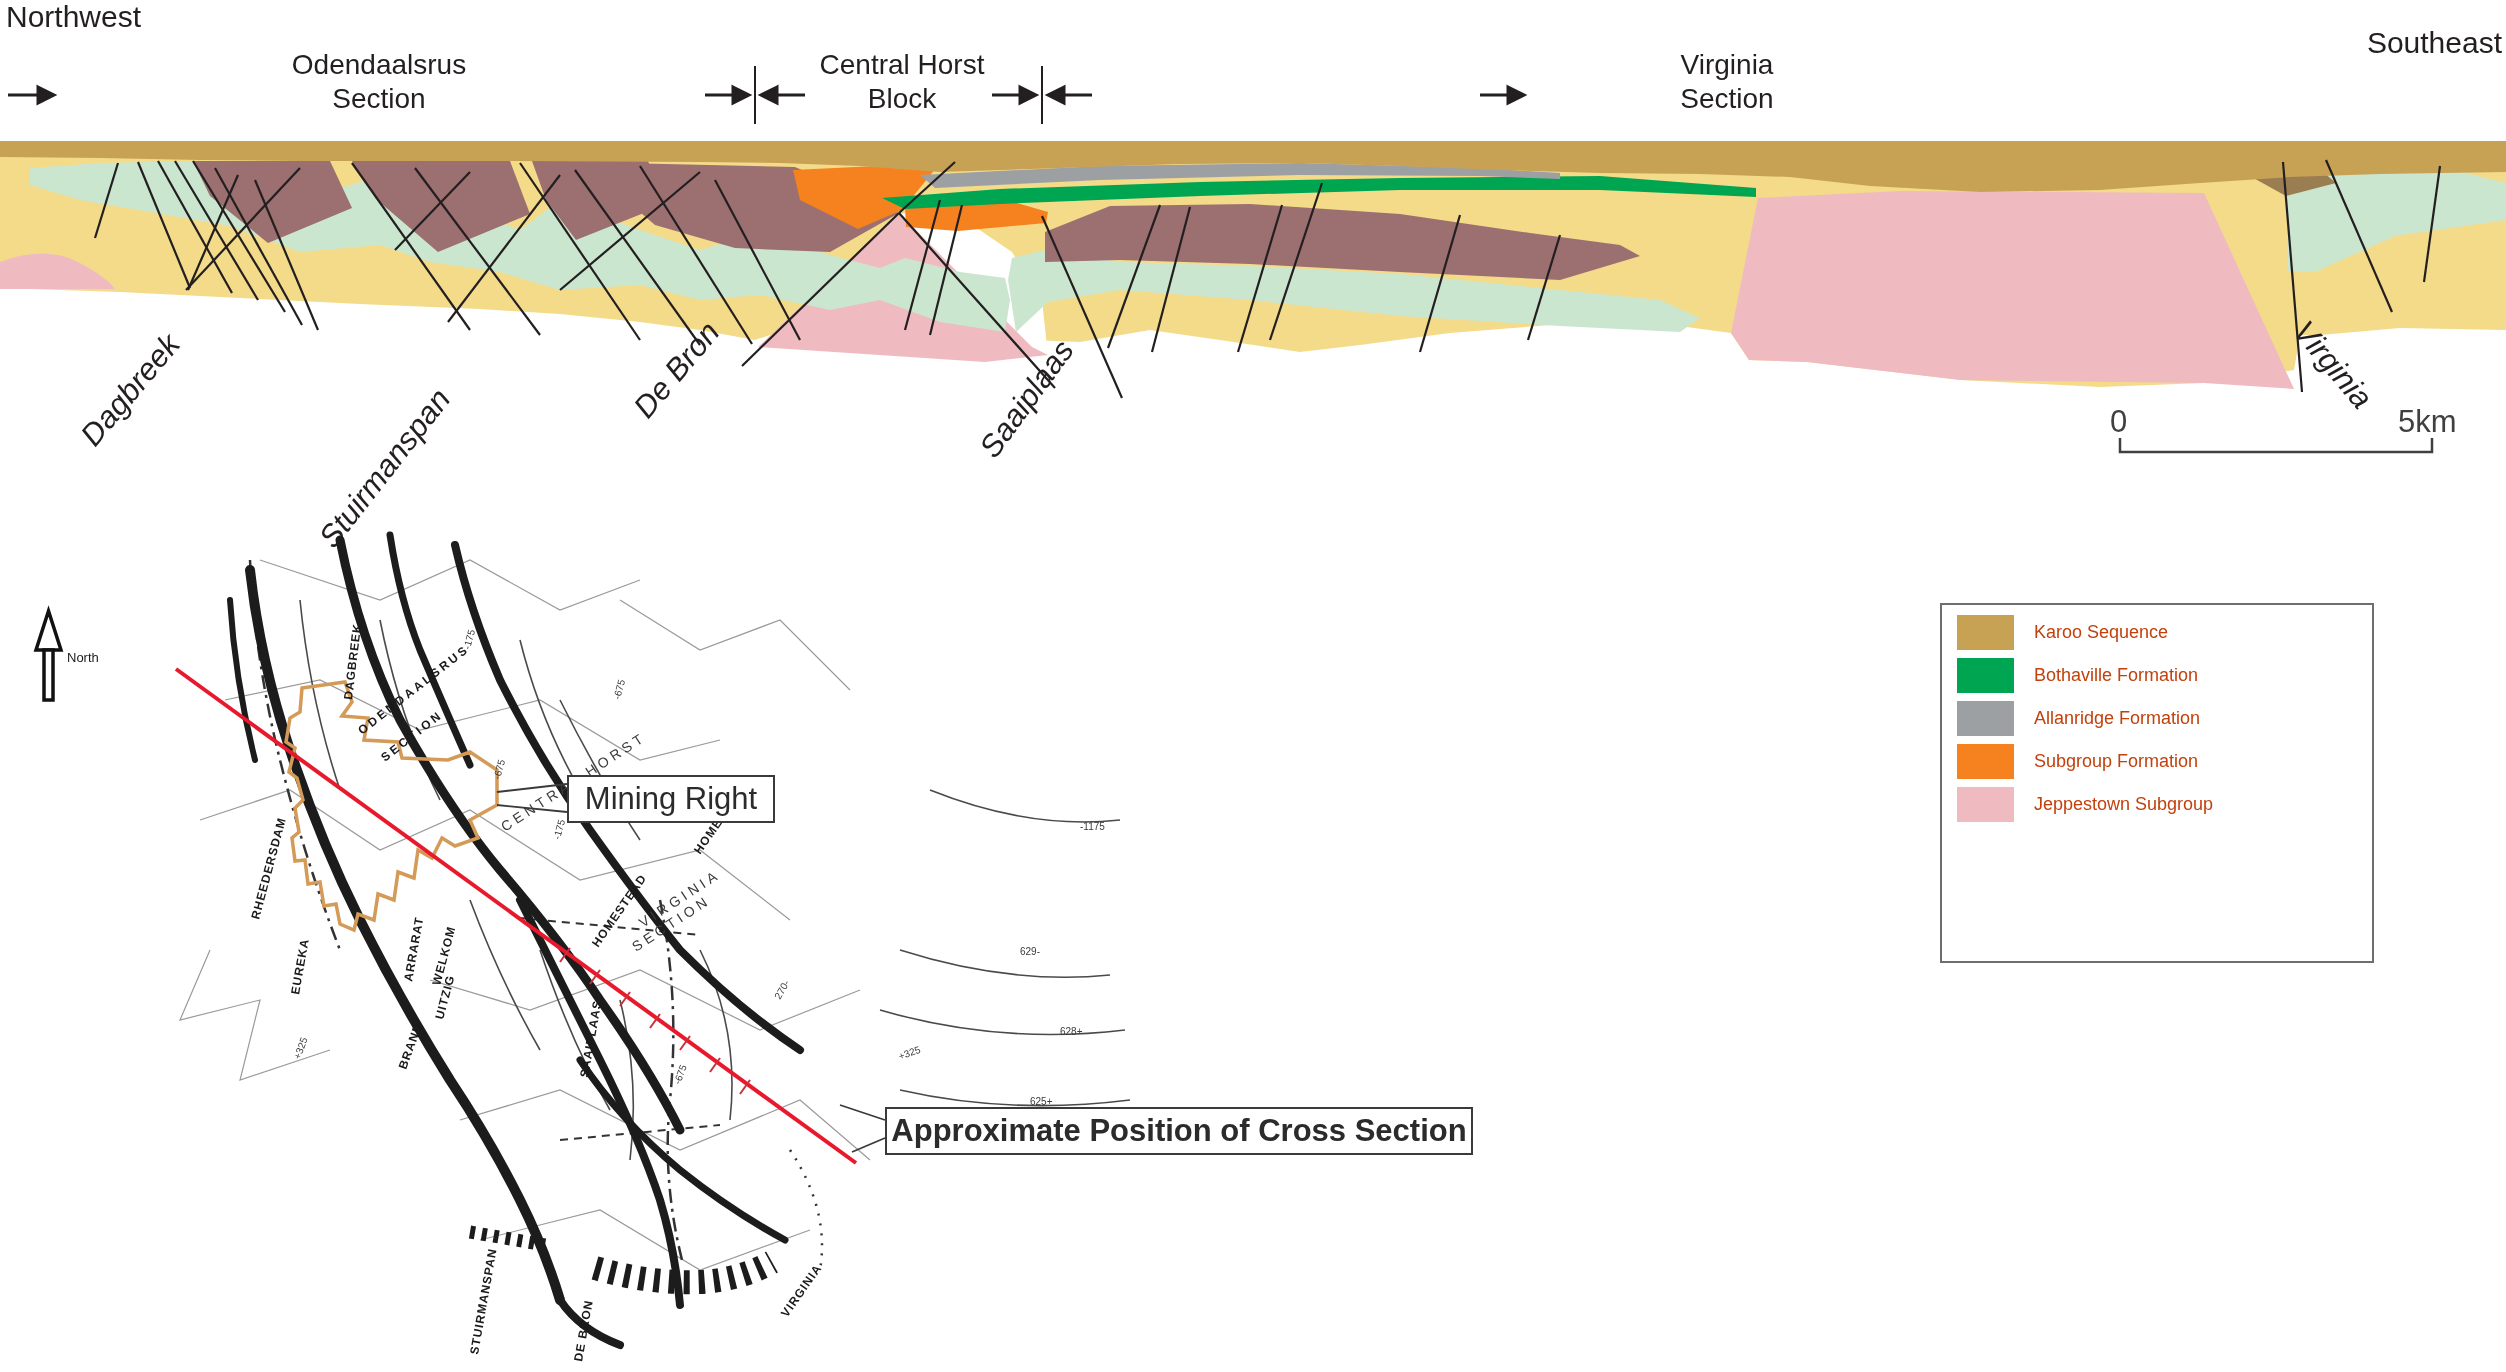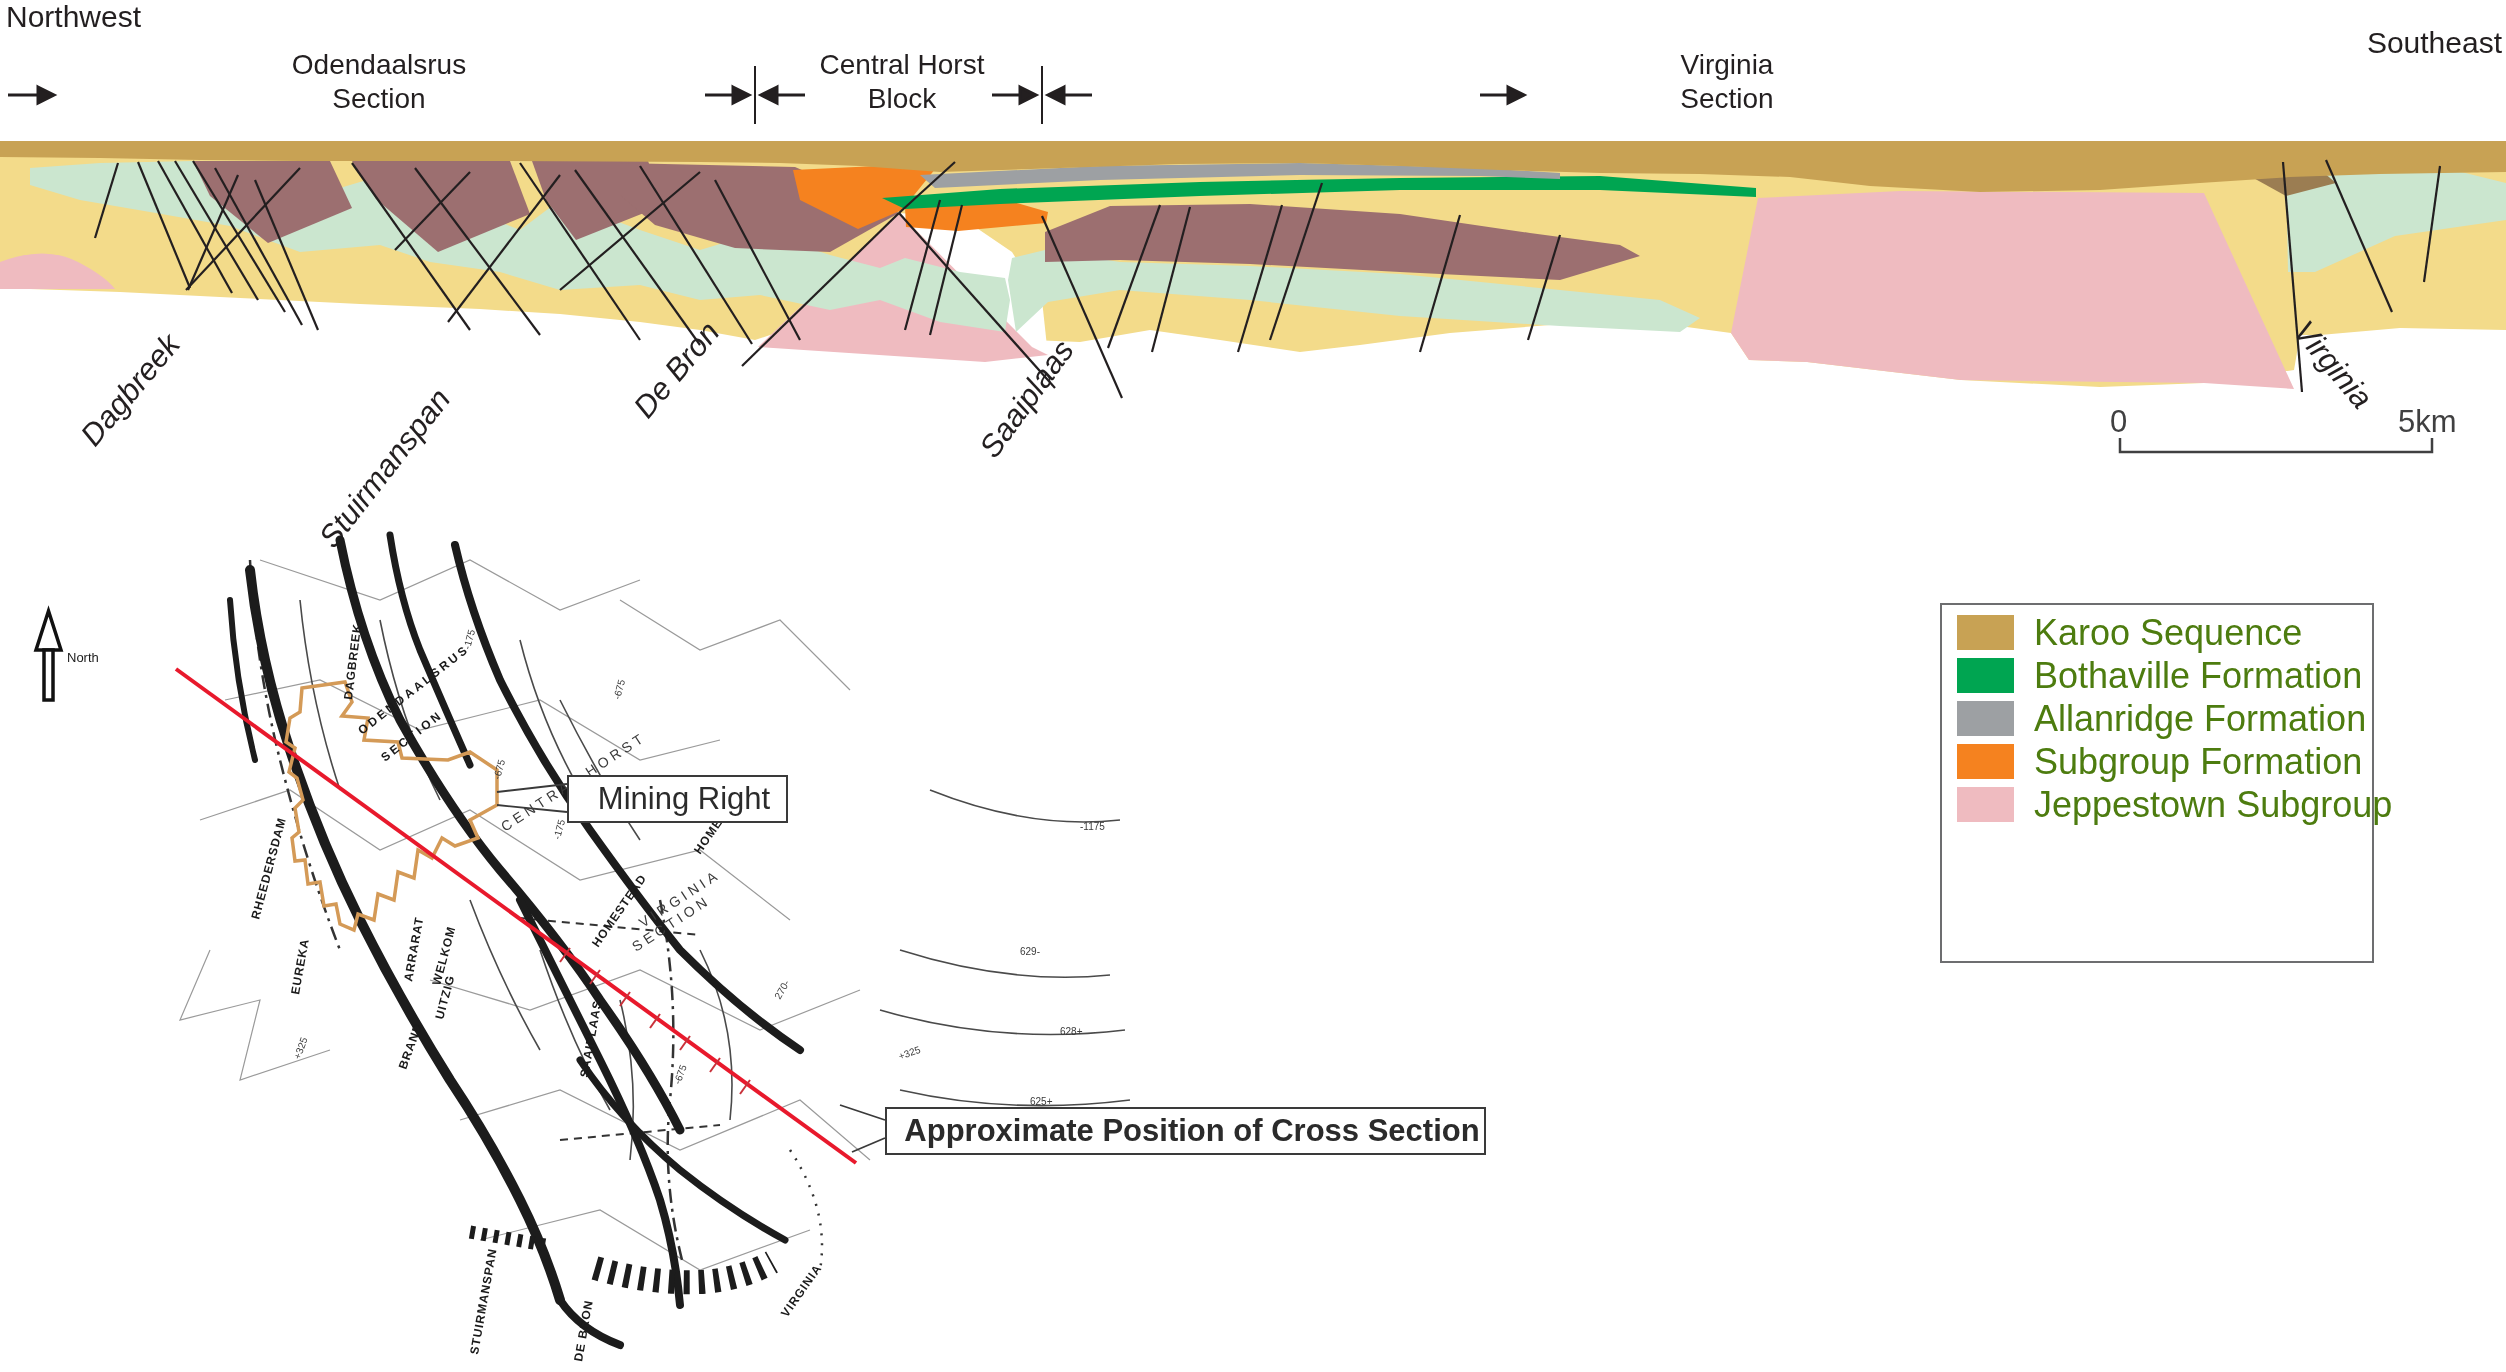--- a/index.html
+++ b/index.html
@@ -4,27 +4,27 @@
 <style>
   html,body{margin:0;padding:0;background:#ffffff;}
   #stage{position:relative;width:2506px;height:1372px;background:#fff;overflow:hidden;
          font-family:"Liberation Sans",sans-serif;color:#231f20;}
   svg{position:absolute;left:0;top:0;}
   .corner-label{position:absolute;font-size:30px;color:#231f20;}
   .sec-header{position:absolute;transform:translateX(-50%);text-align:center;
               font-size:28px;line-height:34px;color:#231f20;white-space:nowrap;}
   .callout{position:absolute;background:#fff;border:2px solid #3a3a3a;
            display:flex;align-items:center;justify-content:center;
-           font-size:31px;color:#2b2b2b;white-space:nowrap;z-index:5;padding-left:13px;}
+           font-size:31px;color:#2b2b2b;white-space:nowrap;z-index:5;}
   #legend{position:absolute;left:1940px;top:603px;width:434px;height:360px;
           background:#fff;border:2px solid #6d6e70;box-sizing:border-box;
           padding:10px 0 0 15px;z-index:4;}
   .legend-row{display:flex;align-items:center;height:35px;margin-bottom:8px;}
   .legend-swatch{width:57px;height:35px;flex:0 0 57px;}
-  .legend-label{margin-left:20px;font-size:36px;color:#4d7c0f;white-space:nowrap;}
+  .legend-label{margin-left:20px;font-size:18px;color:#c2410c;white-space:nowrap;}
   .xsec-fault-label{font-style:italic;font-size:31px;fill:#231f20;}
   .map-label{font-size:12px;fill:#1a1a1a;font-weight:bold;letter-spacing:1px;}
   .map-label-lg{font-size:14px;fill:#3a3a3a;letter-spacing:4px;}
   .depth-label{font-size:10px;fill:#3a3a3a;}
   .scale-text{font-size:31px;fill:#404041;}
   .north-text{font-size:13px;fill:#1a1a1a;}
 </style>
 </head>
 <body>
 

